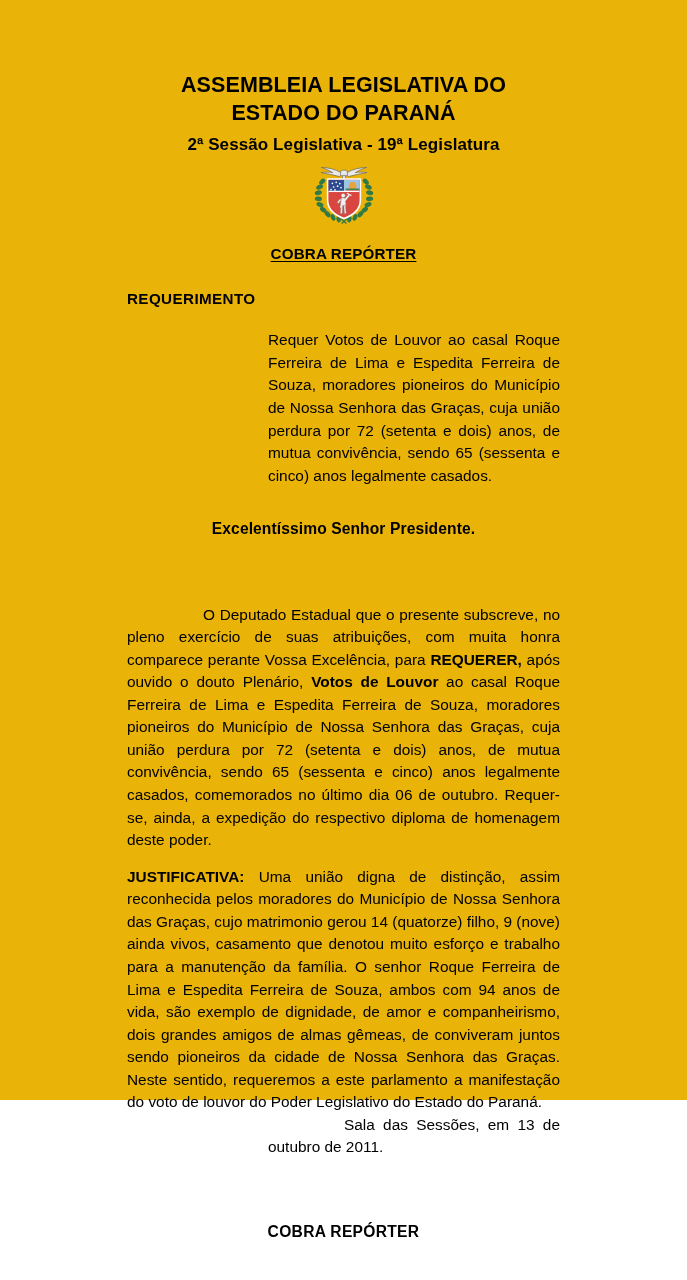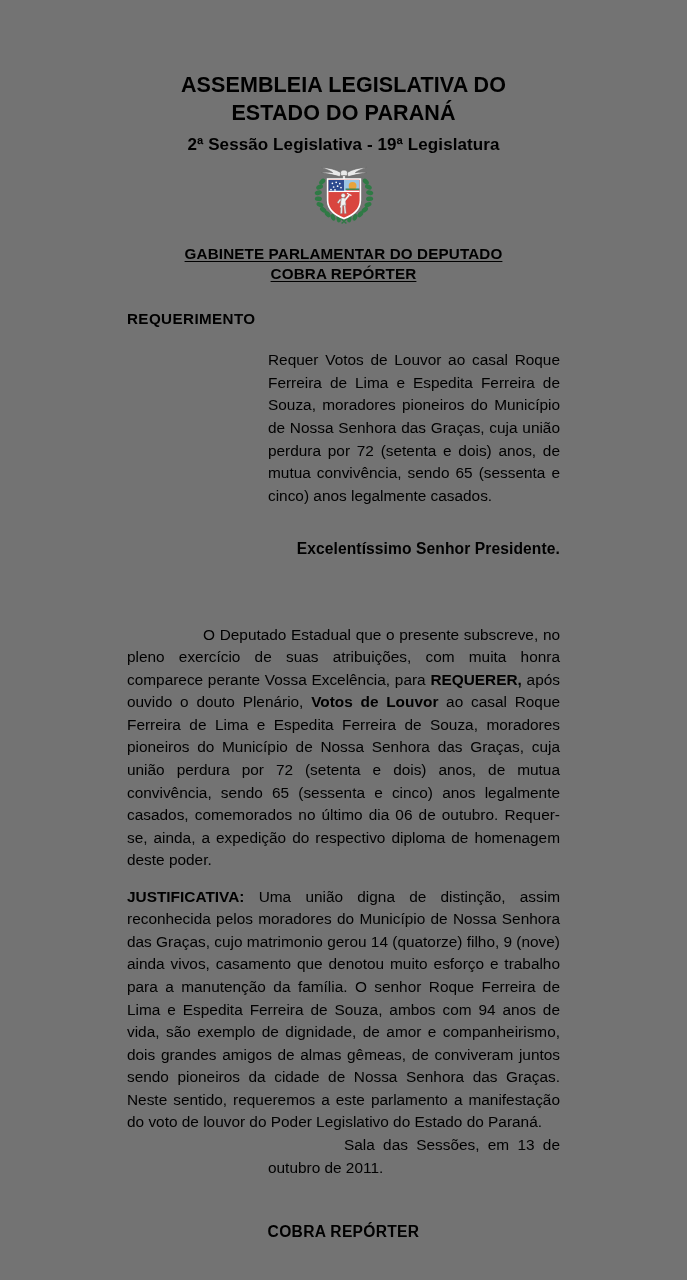--- a/index.html
+++ b/index.html
@@ -13,22 +13,22 @@
     height: 1280px;
     overflow: hidden;
     font-family: "Liberation Sans", sans-serif;
     color: #000000;
     -webkit-font-smoothing: antialiased;
   }
 
   .page {
     position: relative;
     width: 687px;
-    height: 1280px;
-    background: #737373;
+    height: 1100px;
+    background: #eab308;
     box-sizing: border-box;
     padding: 0 127px 0 127px;
   }
 
   
   .doc-header {
     padding-top: 72px;
     text-align: center;
   }
   .org-title {
@@ -90,21 +90,21 @@
     line-height: 1.47;
     text-align: justify;
     text-justify: inter-word;
   }
 
   
   .salutation {
     margin: 32px 0 0 0;
     font-size: 15.6px;
     font-weight: bold;
-    text-align: right;
+    text-align: center;
     letter-spacing: 0.1px;
   }
 
   
   .body-block {
     margin-top: 66px;
   }
   p.para {
     margin: 0;
     font-size: 15.4px;
@@ -235,21 +235,20 @@
         </g>
         <g stroke="#f2f2f2" stroke-width="1.2" fill="none">
           <path d="M41.0 30.6 L32.2 43.4"></path>
           <path d="M39.0 29.2 L43.4 31.6"></path>
         </g>
       </svg>
     </span>
   </div>
 
   <div class="office-heading">
-    <span class="ul-line"><span>GABINETE PARLAMENTAR DO DEPUTADO</span></span>
     <span class="ul-line"><span>COBRA REPÓRTER</span></span>
   </div>
 
   <div class="doc-type">REQUERIMENTO</div>
 
   <div class="summary">Requer Votos de Louvor ao casal Roque Ferreira de Lima e Espedita Ferreira de Souza, moradores pioneiros do Município de Nossa Senhora das Graças, cuja união perdura por 72 (setenta e dois) anos, de mutua convivência, sendo 65 (sessenta e cinco) anos legalmente casados.</div>
 
   <div class="salutation">Excelentíssimo Senhor Presidente.</div>
 
   <div class="body-block">

